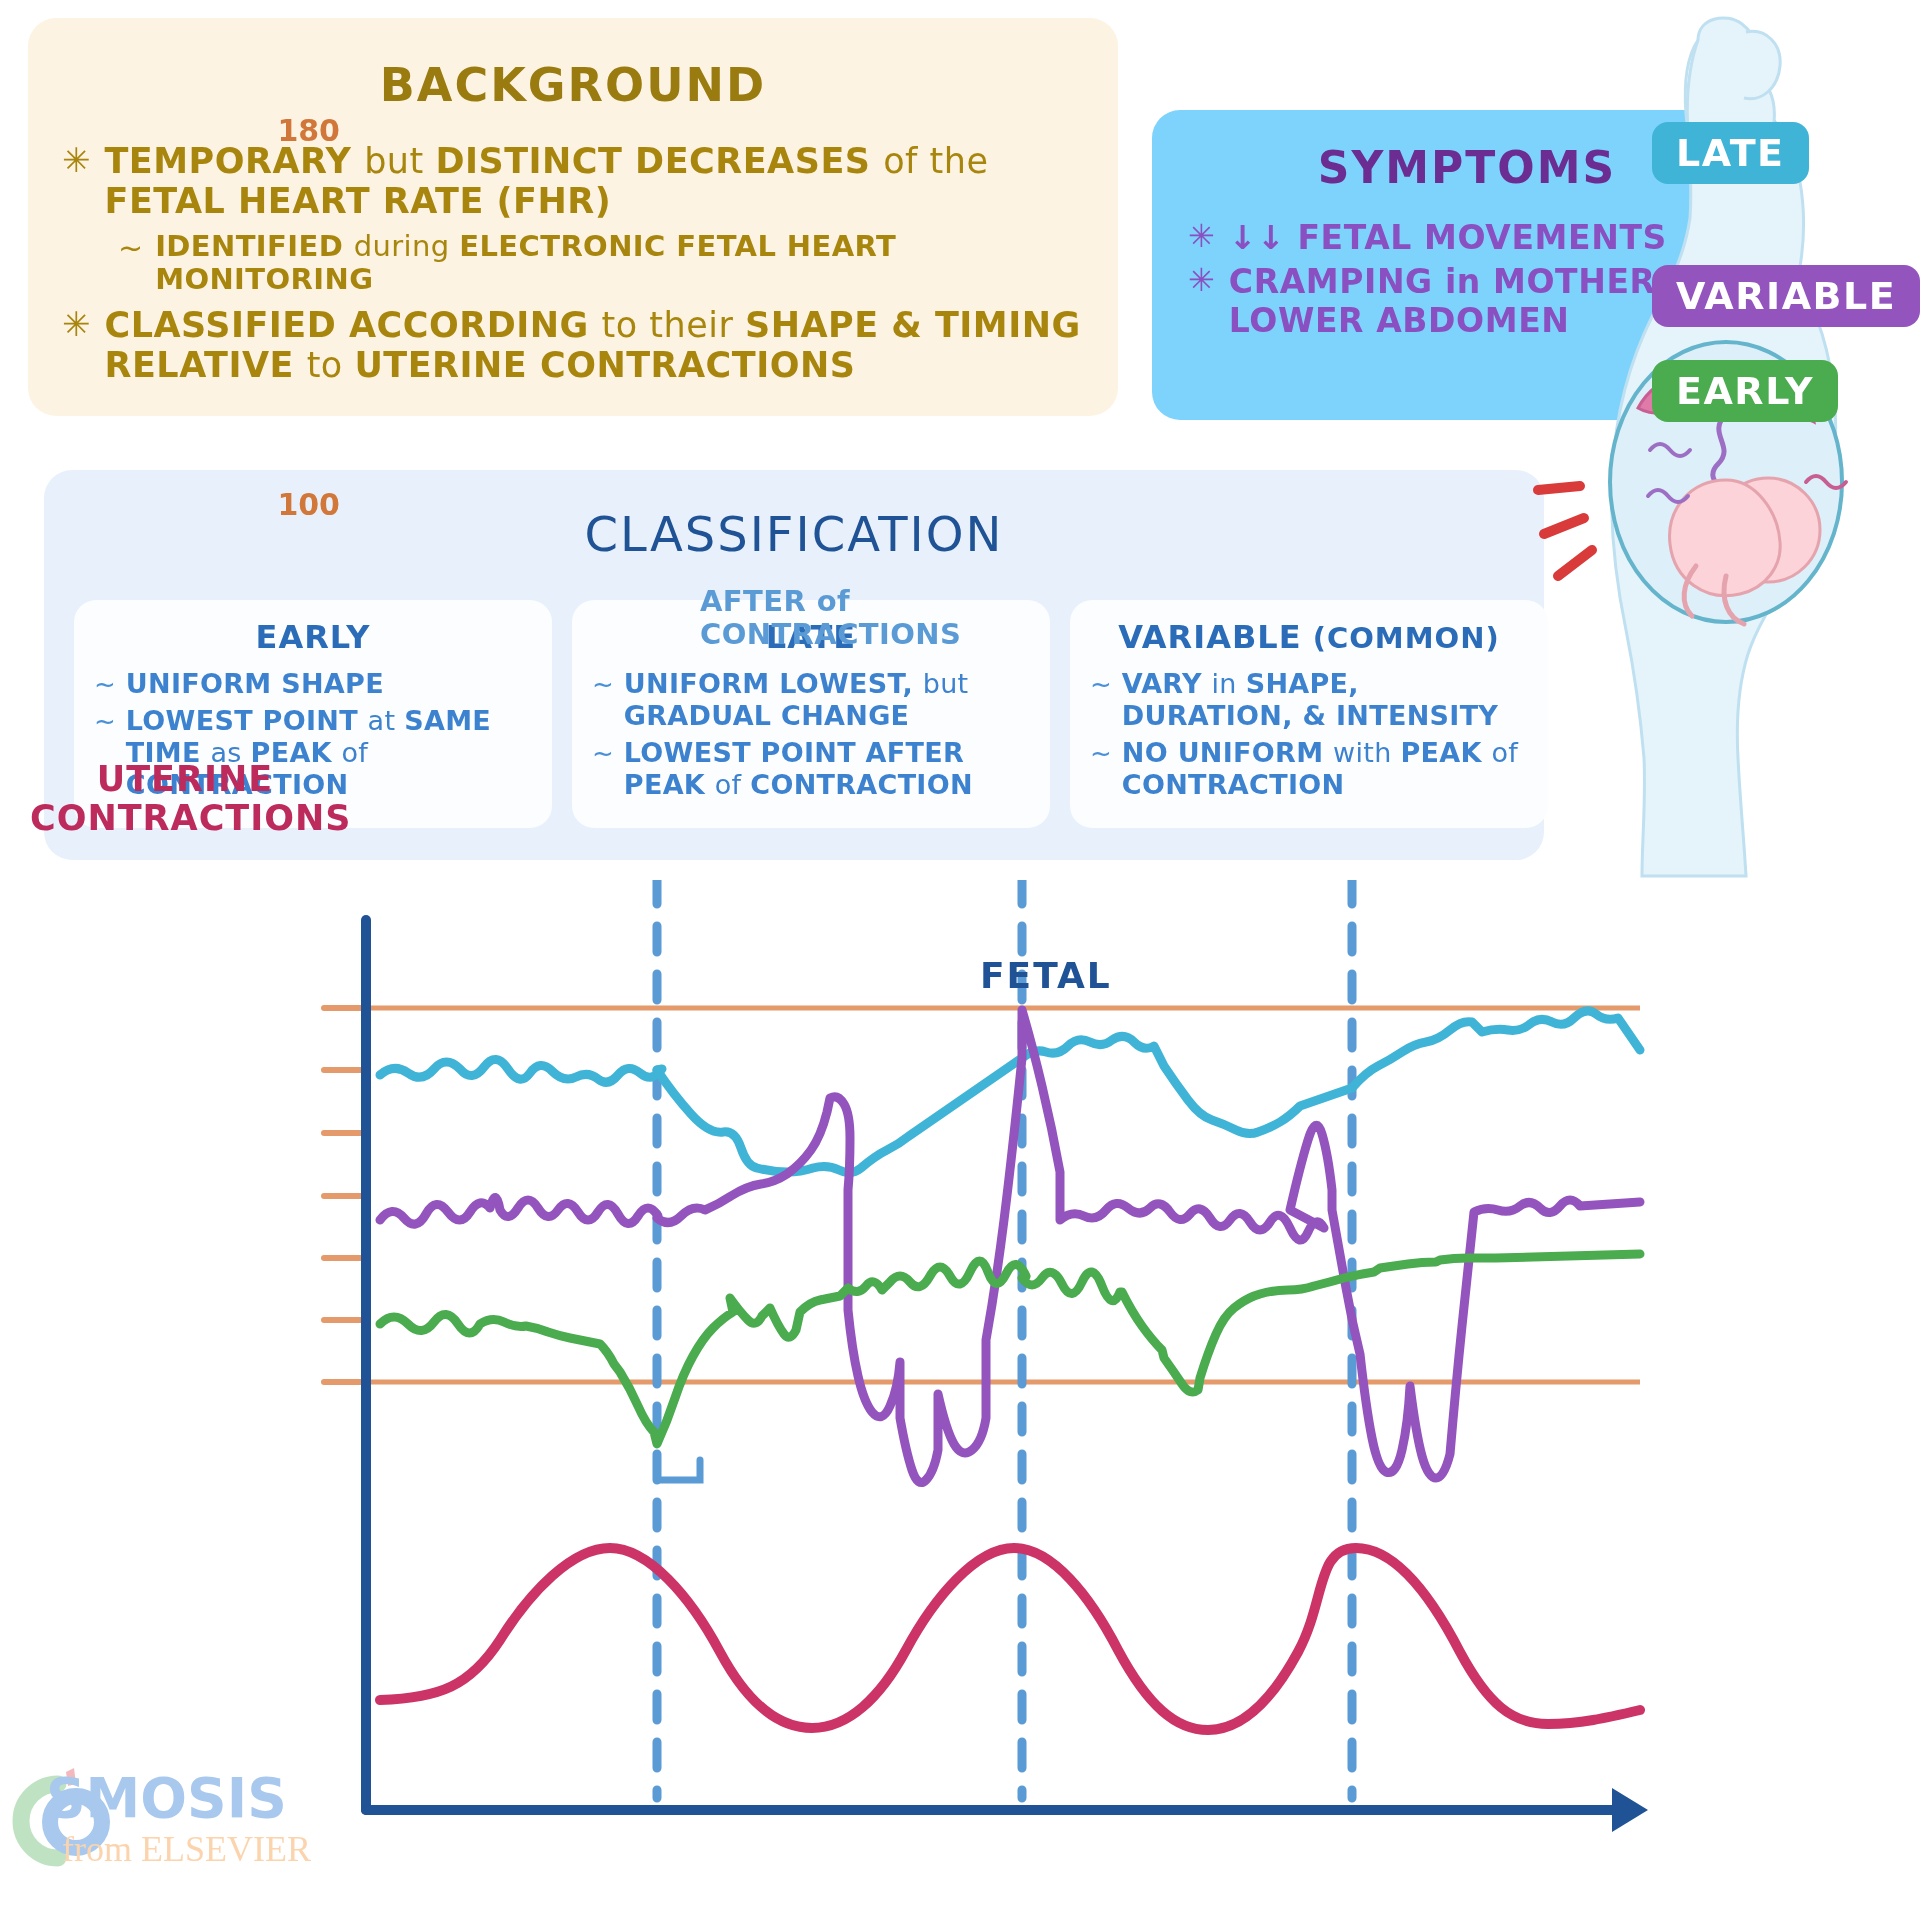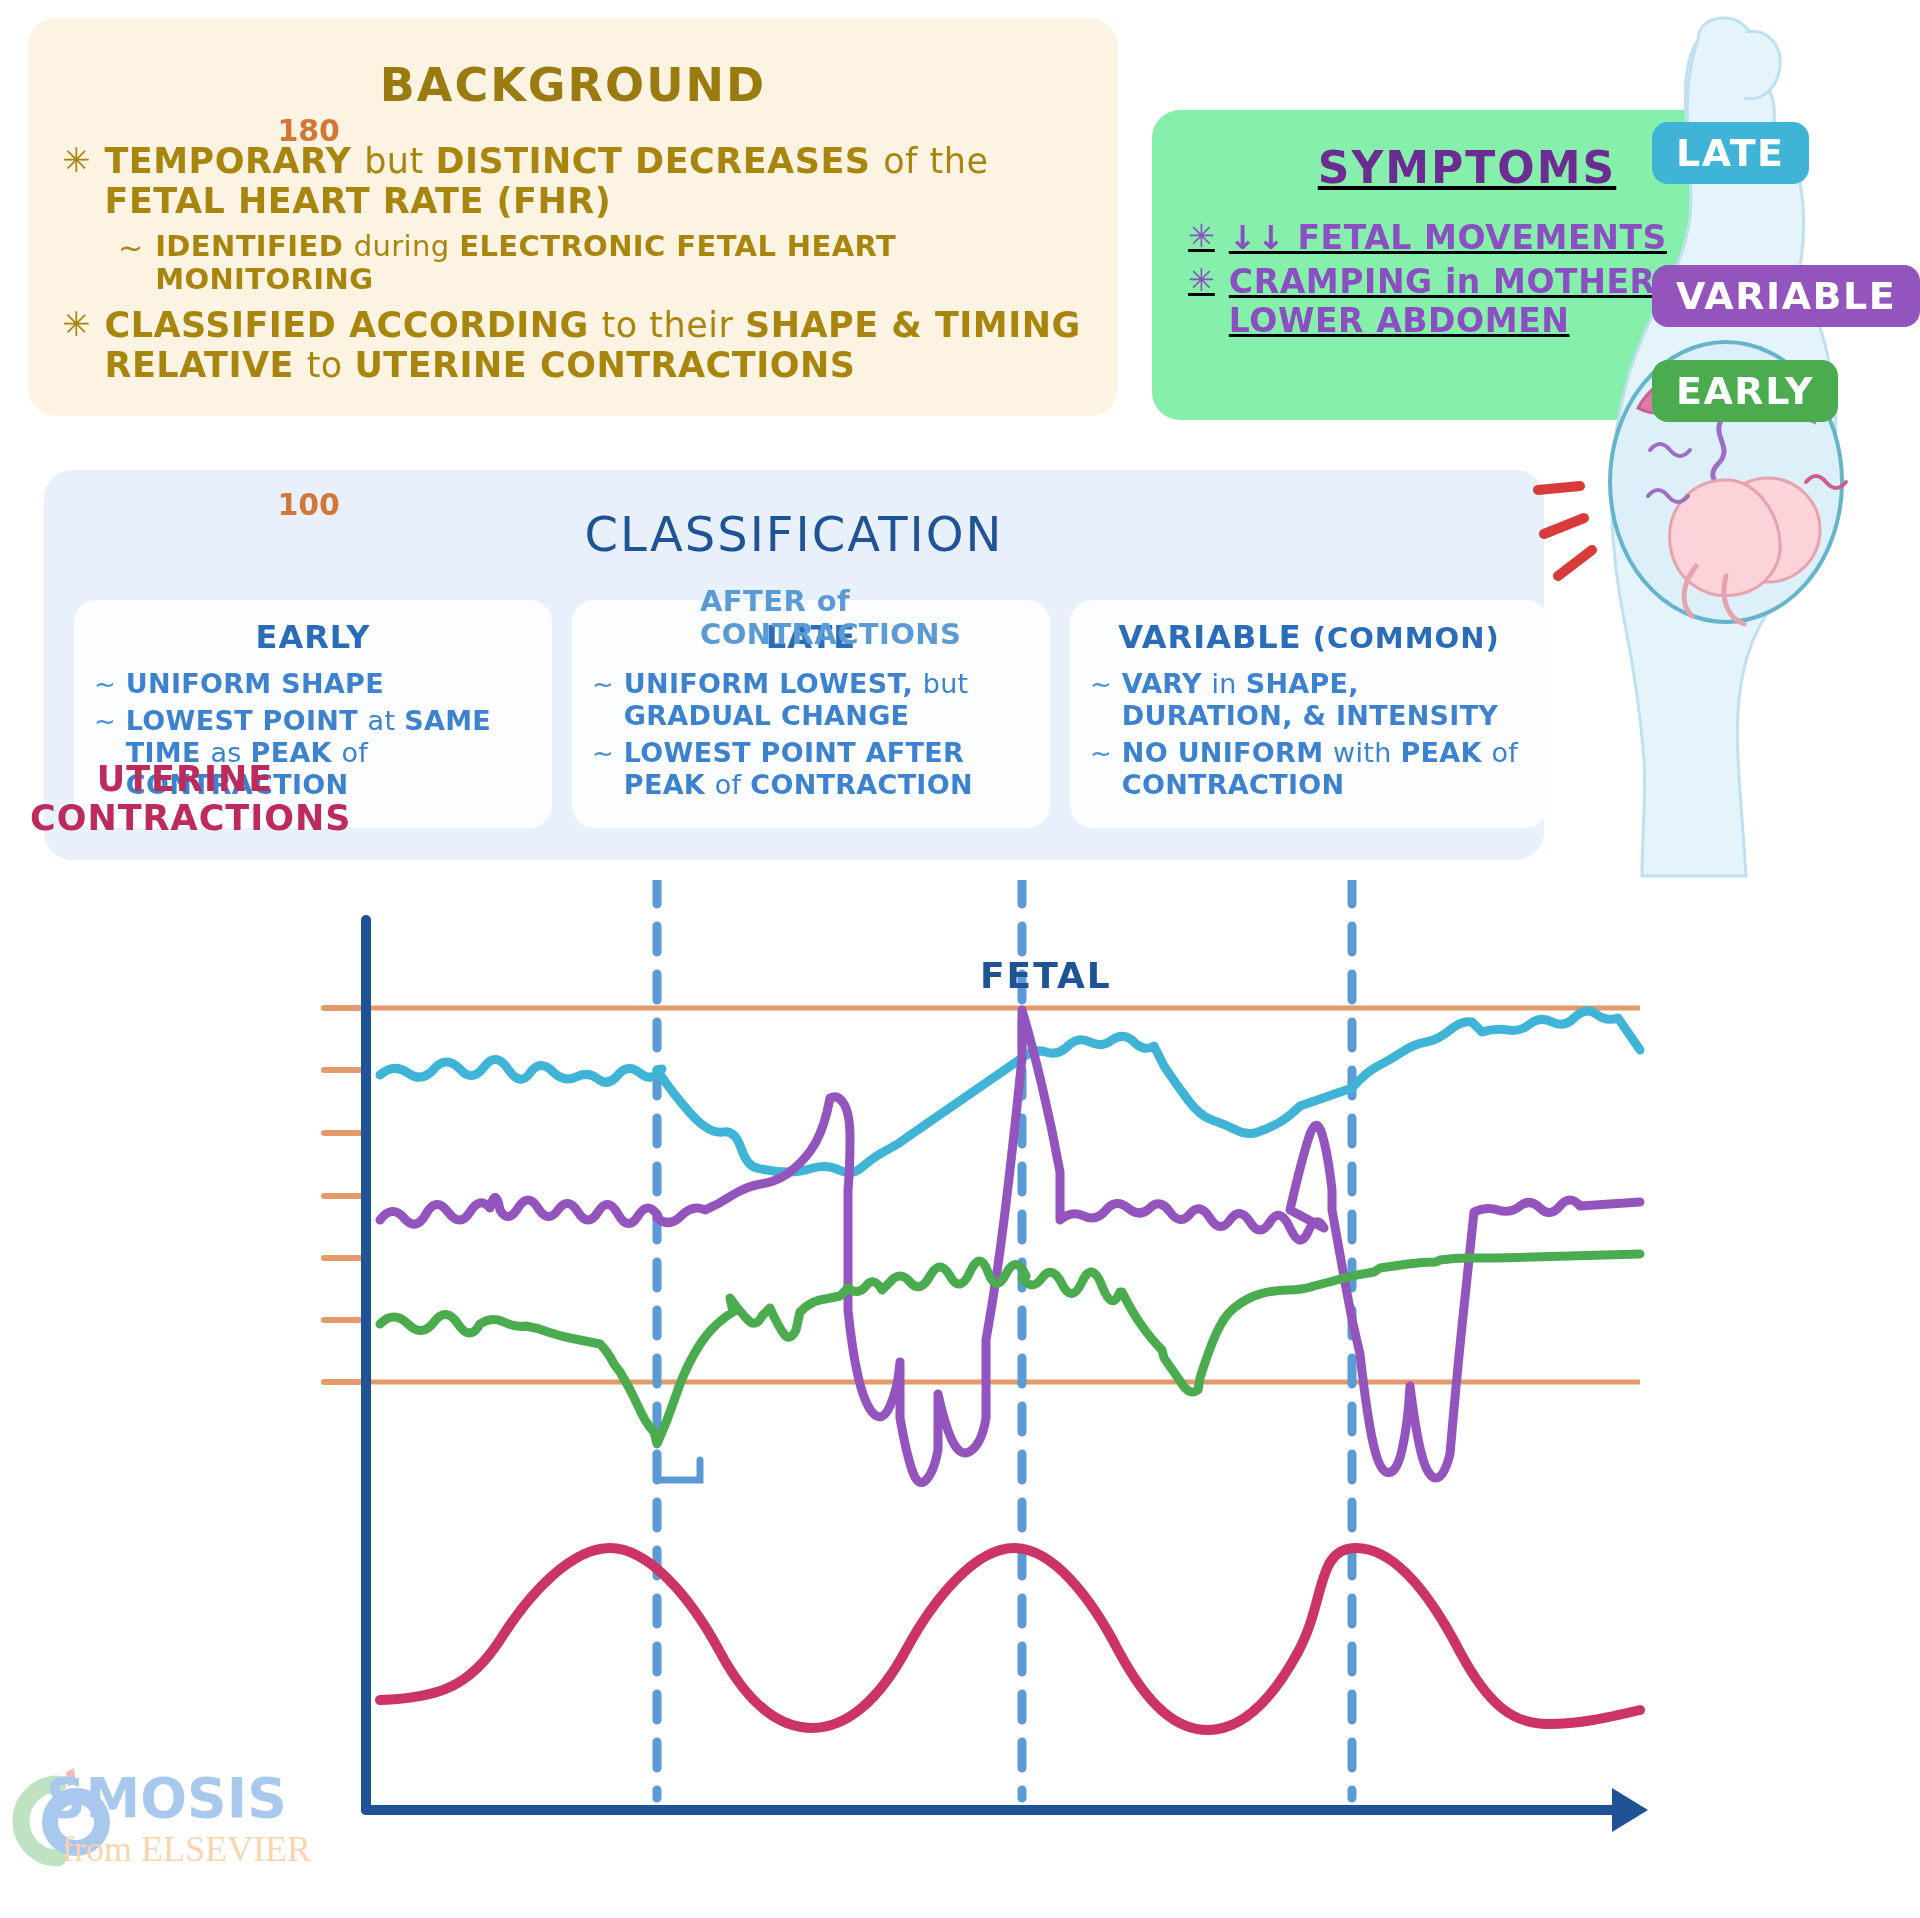--- a/index.html
+++ b/index.html
@@ -29,22 +29,21 @@
   .bg-star { font-size: 34px; line-height: 1.08; margin-right: 14px; flex: 0 0 auto; color:#a8860d;}
   .bg-txt { font-size: 35px; line-height: 1.14; font-weight: 700; letter-spacing: .5px; }
   .bg-sub { margin-left: 56px; display: flex; align-items: flex-start; margin-bottom: 10px; }
   .bg-tilde { font-size: 30px; margin-right: 12px; color:#a8860d; line-height: 1.2;}
   .bg-subtxt { font-size: 29px; font-weight: 700; line-height: 1.15; letter-spacing: .4px; }
   .lw { font-weight: 400; }
 
   
   #sym-card {
     left: 1152px; top: 110px; width: 630px; height: 310px;
-    background: #86efac;
-    text-decoration: underline;
+    background: #7dd3fc;
   }
   #sym-title {
     text-align: center; color: #6b2d91;
     font-size: 44px; font-weight: 700; letter-spacing: 2px;
     margin-top: 32px;
   }
   .sym-list { margin: 26px 0 0 36px; color: #8a4fc0; }
   .sym-li { display: flex; align-items: flex-start; margin-bottom: 6px; }
   .sym-star { font-size: 32px; margin-right: 14px; color: #8a4fc0; line-height:1.1;}
   .sym-txt { font-size: 33px; font-weight: 700; line-height: 1.16; letter-spacing: .6px; }

